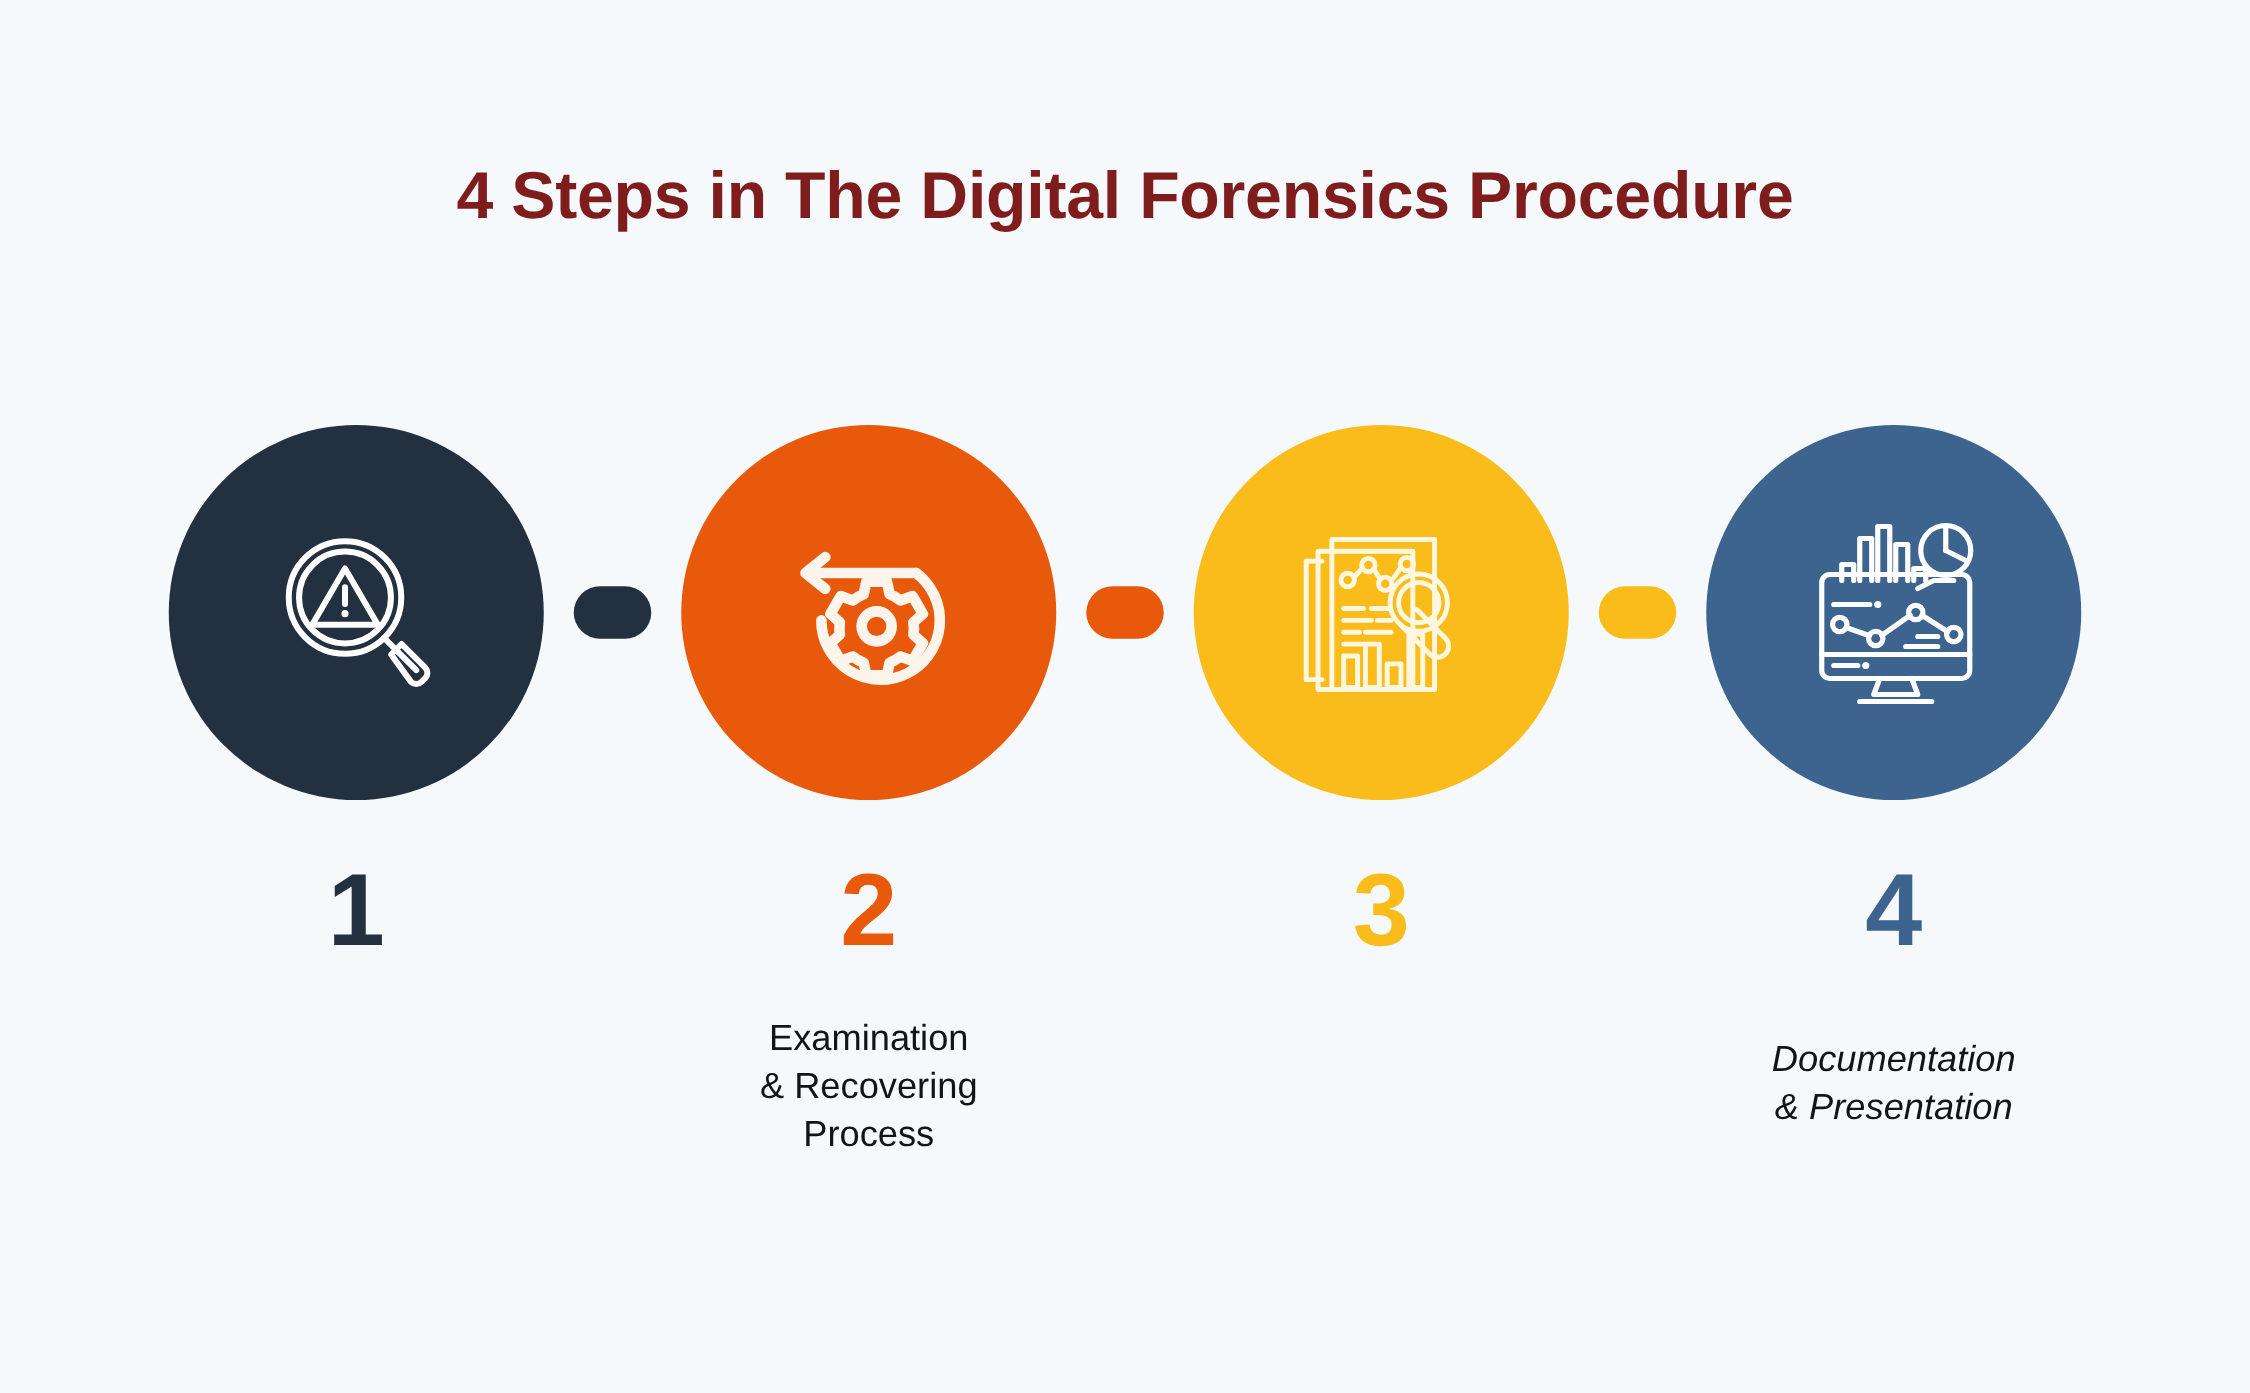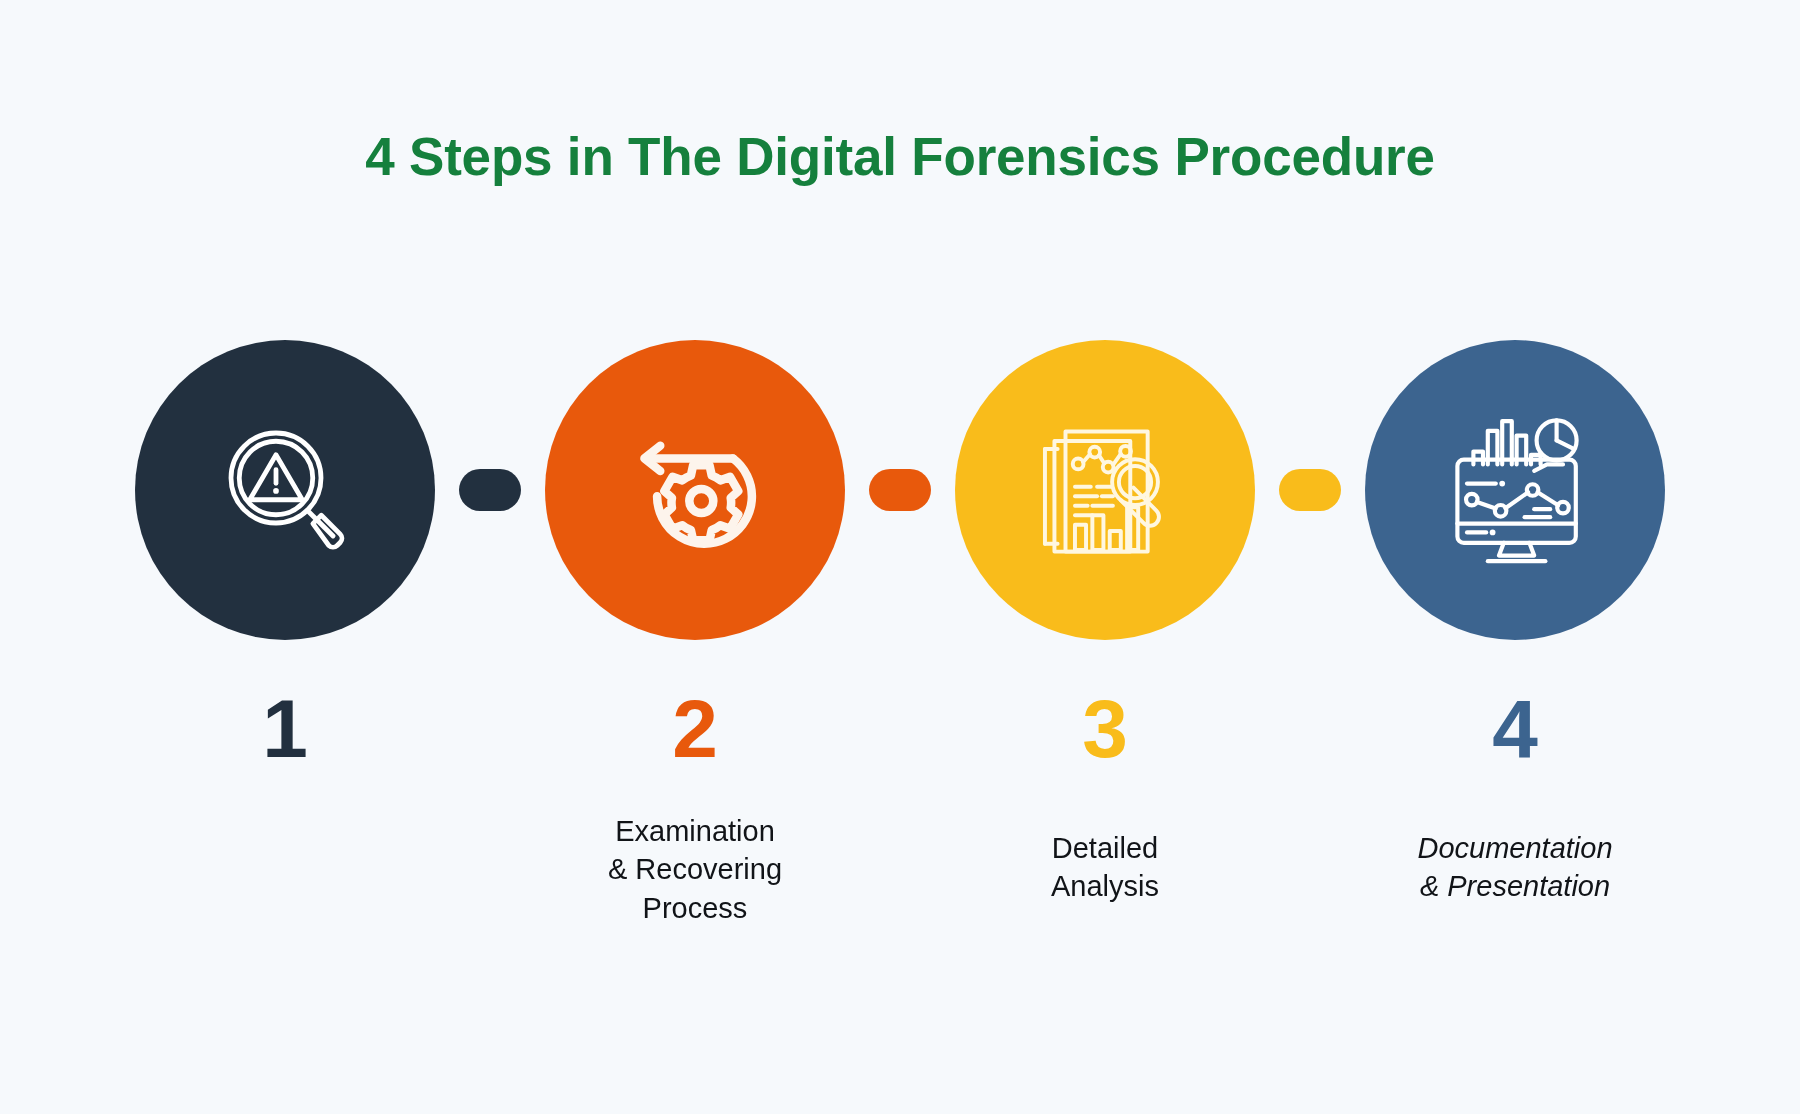--- a/index.html
+++ b/index.html
@@ -103,21 +103,21 @@
   .step.s1 .caption { margin-top: 40px; }
   .step.s2 .caption { }
   .step.s3 .caption { margin-top: 59px; }
   .step.s4 .caption { margin-top: 59px; font-style: italic; }
 </style>
 </head>
 <body style="background: rgb(246, 249, 252);">
 
 <div class="page" style="background: rgb(246, 249, 252);">
 
-  <div class="title" style="color: #15803d;">4 Steps in The Digital Forensics Procedure</div>
+  <div class="title" style="color: #7f1d1d;">4 Steps in The Digital Forensics Procedure</div>
 
   <div class="steps">
 
     <div class="step s1">
       <div class="circle" style="background: rgb(34, 48, 63);">
         <span>
           <svg width="150" height="150" viewBox="0 0 100 100" fill="none" stroke="#ffffff" stroke-width="3.2" stroke-linecap="round" stroke-linejoin="round">
             <circle cx="44" cy="42" r="30"></circle>
             <circle cx="44" cy="42" r="24.5"></circle>
             <path d="M64.8 63.5 L82 80.7"></path>
@@ -201,22 +201,20 @@
             <rect x="64" y="61" width="7" height="27"></rect>
 
             <circle cx="69" cy="45" r="14.5"></circle>
             <circle cx="69" cy="45" r="10.2"></circle>
             <path d="M60 56.5 L74.5 71
                      a5.6 5.6 0 0 0 8 -8 L68 48.5" fill="none"></path>
           </svg>
         </span>
       </div>
       <div class="num" style="color:#f9bc1b">3</div>
-      <div class="caption">Detailed
-Analysis</div>
     </div>
 
     <div class="connector">
       <div class="pill" style="background:#f9bc1b"></div>
     </div>
 
     <div class="step s4">
       <div class="circle" style="background: rgb(60, 100, 143);">
         <span>
           <svg width="160" height="160" viewBox="0 0 100 100" fill="none" stroke="#ffffff" stroke-width="2.6" stroke-linecap="round" stroke-linejoin="round">

